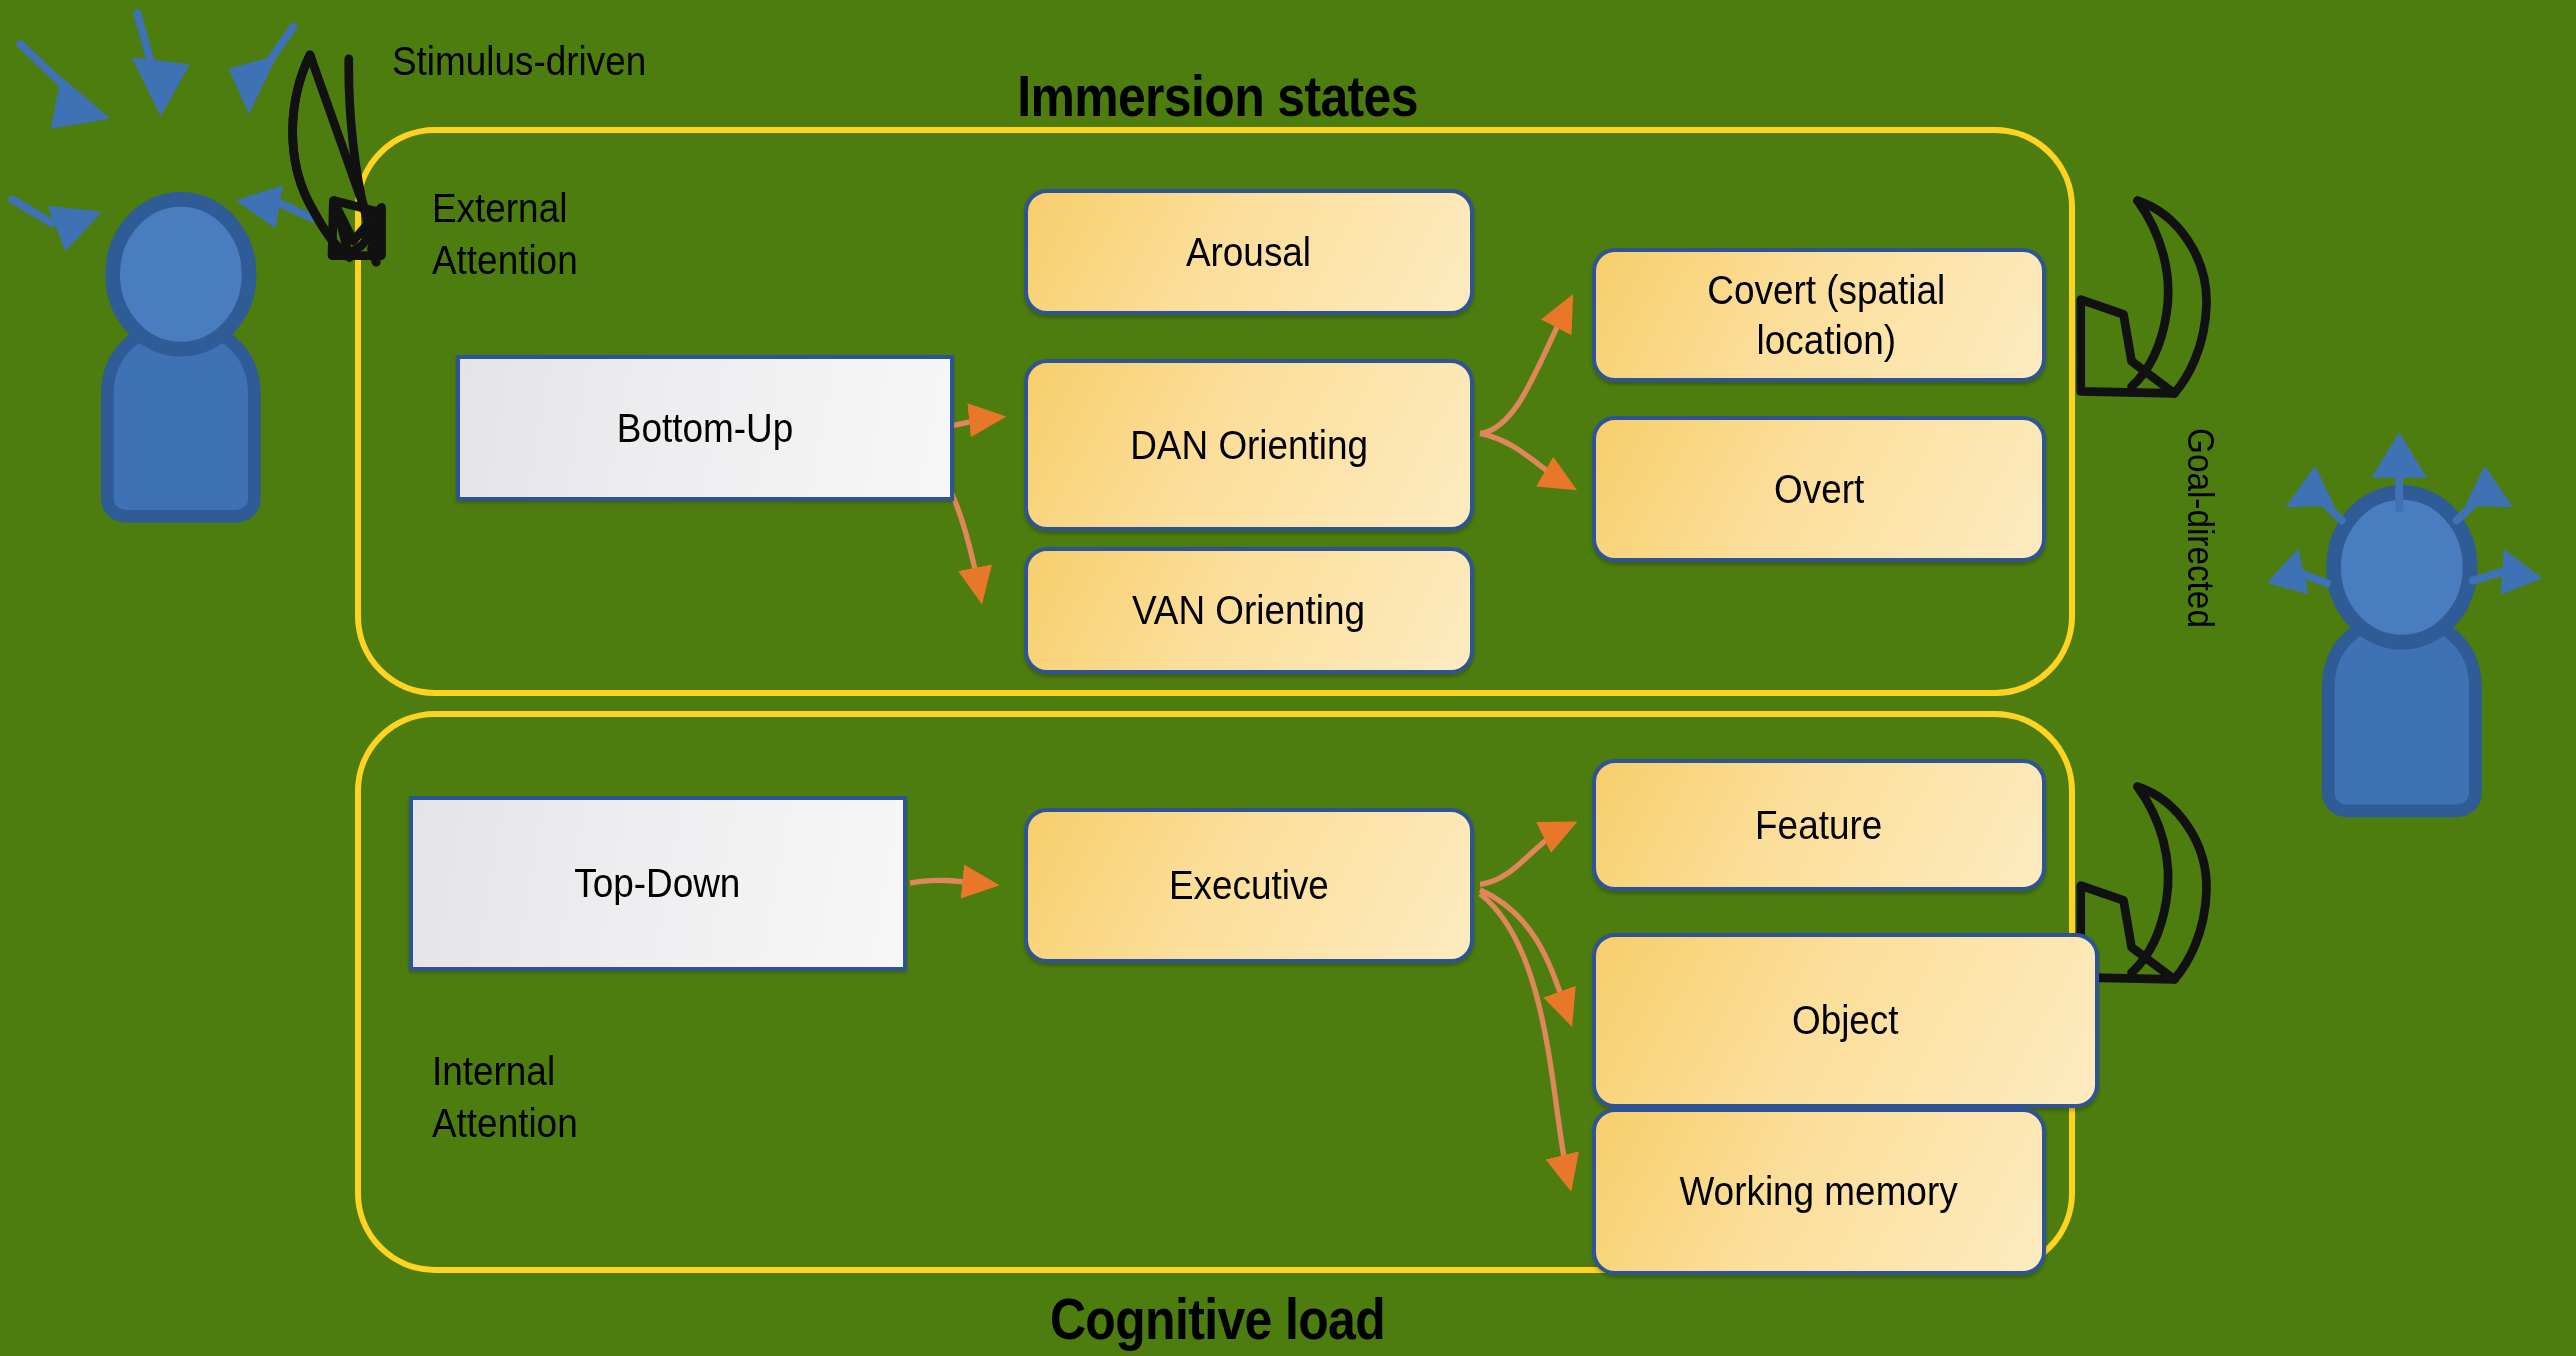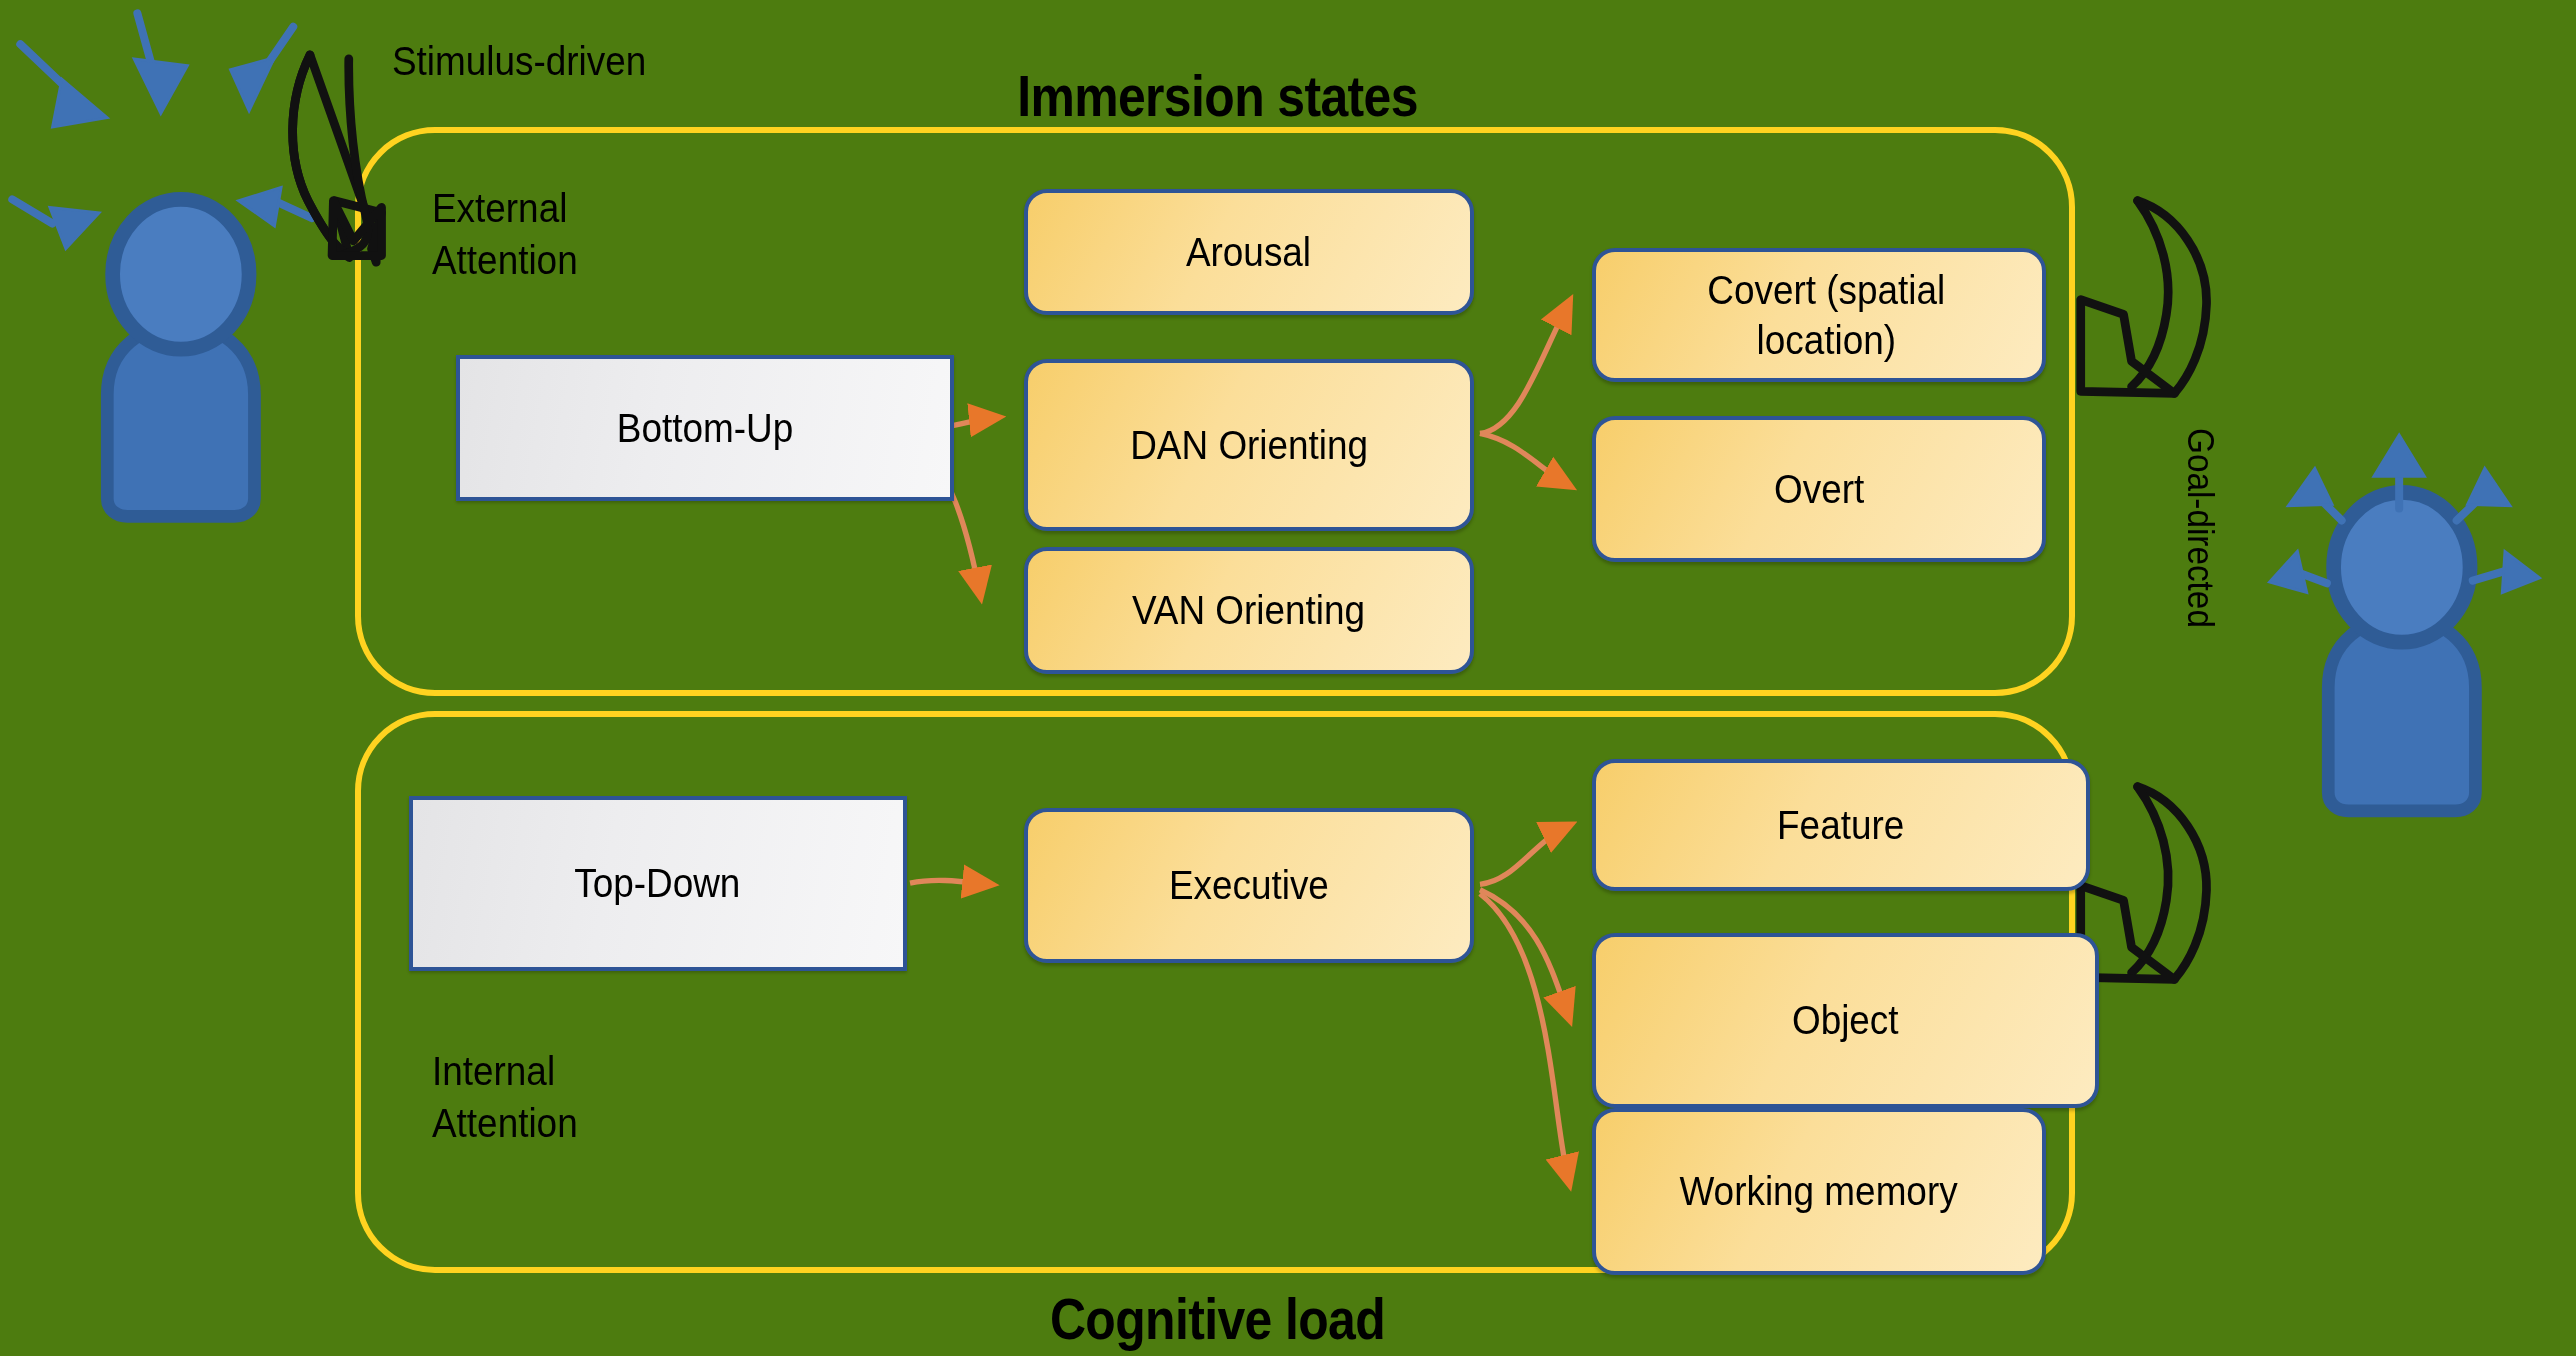--- a/index.html
+++ b/index.html
@@ -247,21 +247,21 @@
   </div>
 
   <div class="node gray" style="left:409px; top:796px; width:498px; height:175px; font-size:41px;padding-left:8px;">
     <span>Top-Down</span>
   </div>
 
   <div class="node yellow" style="left:1024px; top:808px; width:450px; height:155px; font-size:41px;">
     <span>Executive</span>
   </div>
 
-  <div class="node yellow" style="left:1592px; top:759px; width:498px; height:132px; font-size:41px;">
+  <div class="node yellow" style="left:1592px; top:759px; width:454px; height:132px; font-size:41px;">
     <span>Feature</span>
   </div>
 
   <div class="node yellow" style="left:1592px; top:933px; width:507px; height:175px; font-size:41px;">
     <span>Object</span>
   </div>
 
   <div class="node yellow" style="left:1592px; top:1108px; width:454px; height:167px; font-size:41px;">
     <span>Working memory</span>
   </div>

